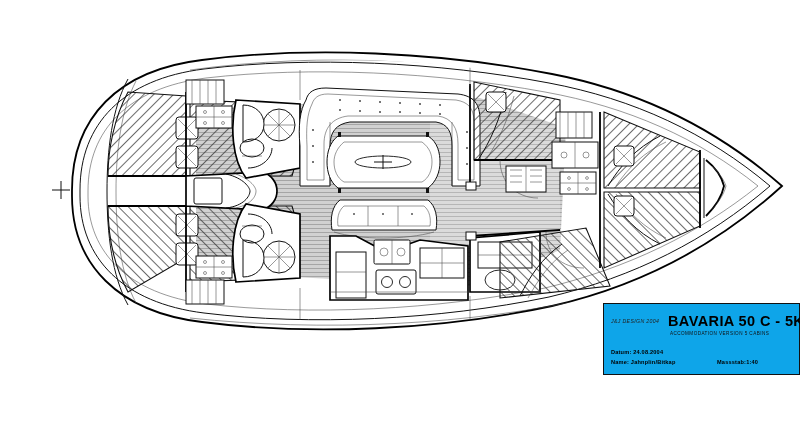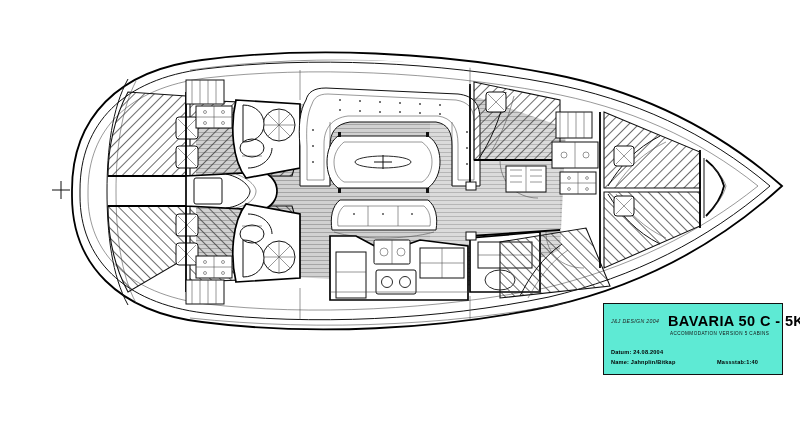--- a/index.html
+++ b/index.html
@@ -5,21 +5,21 @@
   html,body{margin:0;padding:0;background:#ffffff;}
   body{width:800px;height:446px;overflow:hidden;font-family:"Liberation Sans",sans-serif;}
   #stage{position:relative;width:800px;height:446px;background:#fff;}
   svg#plan{position:absolute;left:0;top:0;width:800px;height:446px;}
   .ln{fill:none;stroke:#111;stroke-width:1;}
   .ln-th{fill:none;stroke:#000;stroke-width:1.8;}
   .ln-hair{fill:none;stroke:#444;stroke-width:0.55;}
   .wht{fill:#ffffff;stroke:#111;stroke-width:1;}
   .wht-th{fill:#ffffff;stroke:#000;stroke-width:1.7;}
   .nofill{fill:none;}
-  #titleblock{position:absolute;left:603px;top:303px;width:180px;height:72px;border:1.4px solid #111;background:#5eead4;box-sizing:border-box;}
+  #titleblock{position:absolute;left:603px;top:303px;width:197px;height:72px;border:1.4px solid #111;background:#0ea5e9;box-sizing:border-box;}
   .tb-row{position:absolute;}
   .tb-designer{left:7px;top:14px;font-size:5.2px;letter-spacing:.35px;font-style:italic;color:#222;}
   .tb-model{left:64px;top:9px;font-size:14.5px;font-weight:bold;letter-spacing:.4px;color:#000;white-space:nowrap;}
   .tb-sub{left:66px;top:27px;font-size:4.6px;letter-spacing:.45px;color:#111;white-space:nowrap;}
   .tb-date{left:7px;top:45px;font-size:5.6px;font-weight:bold;letter-spacing:.2px;color:#000;white-space:nowrap;}
   .tb-name{left:7px;top:55px;font-size:5.6px;font-weight:bold;letter-spacing:.2px;color:#000;white-space:nowrap;}
   .tb-scale{left:113px;top:55px;font-size:5.6px;font-weight:bold;letter-spacing:.2px;color:#000;white-space:nowrap;}
 </style>
 </head>
 <body>

